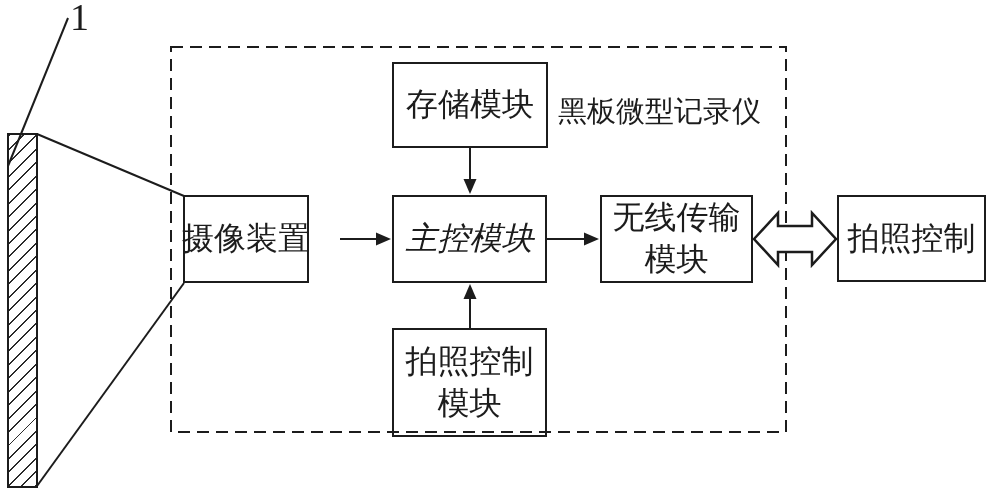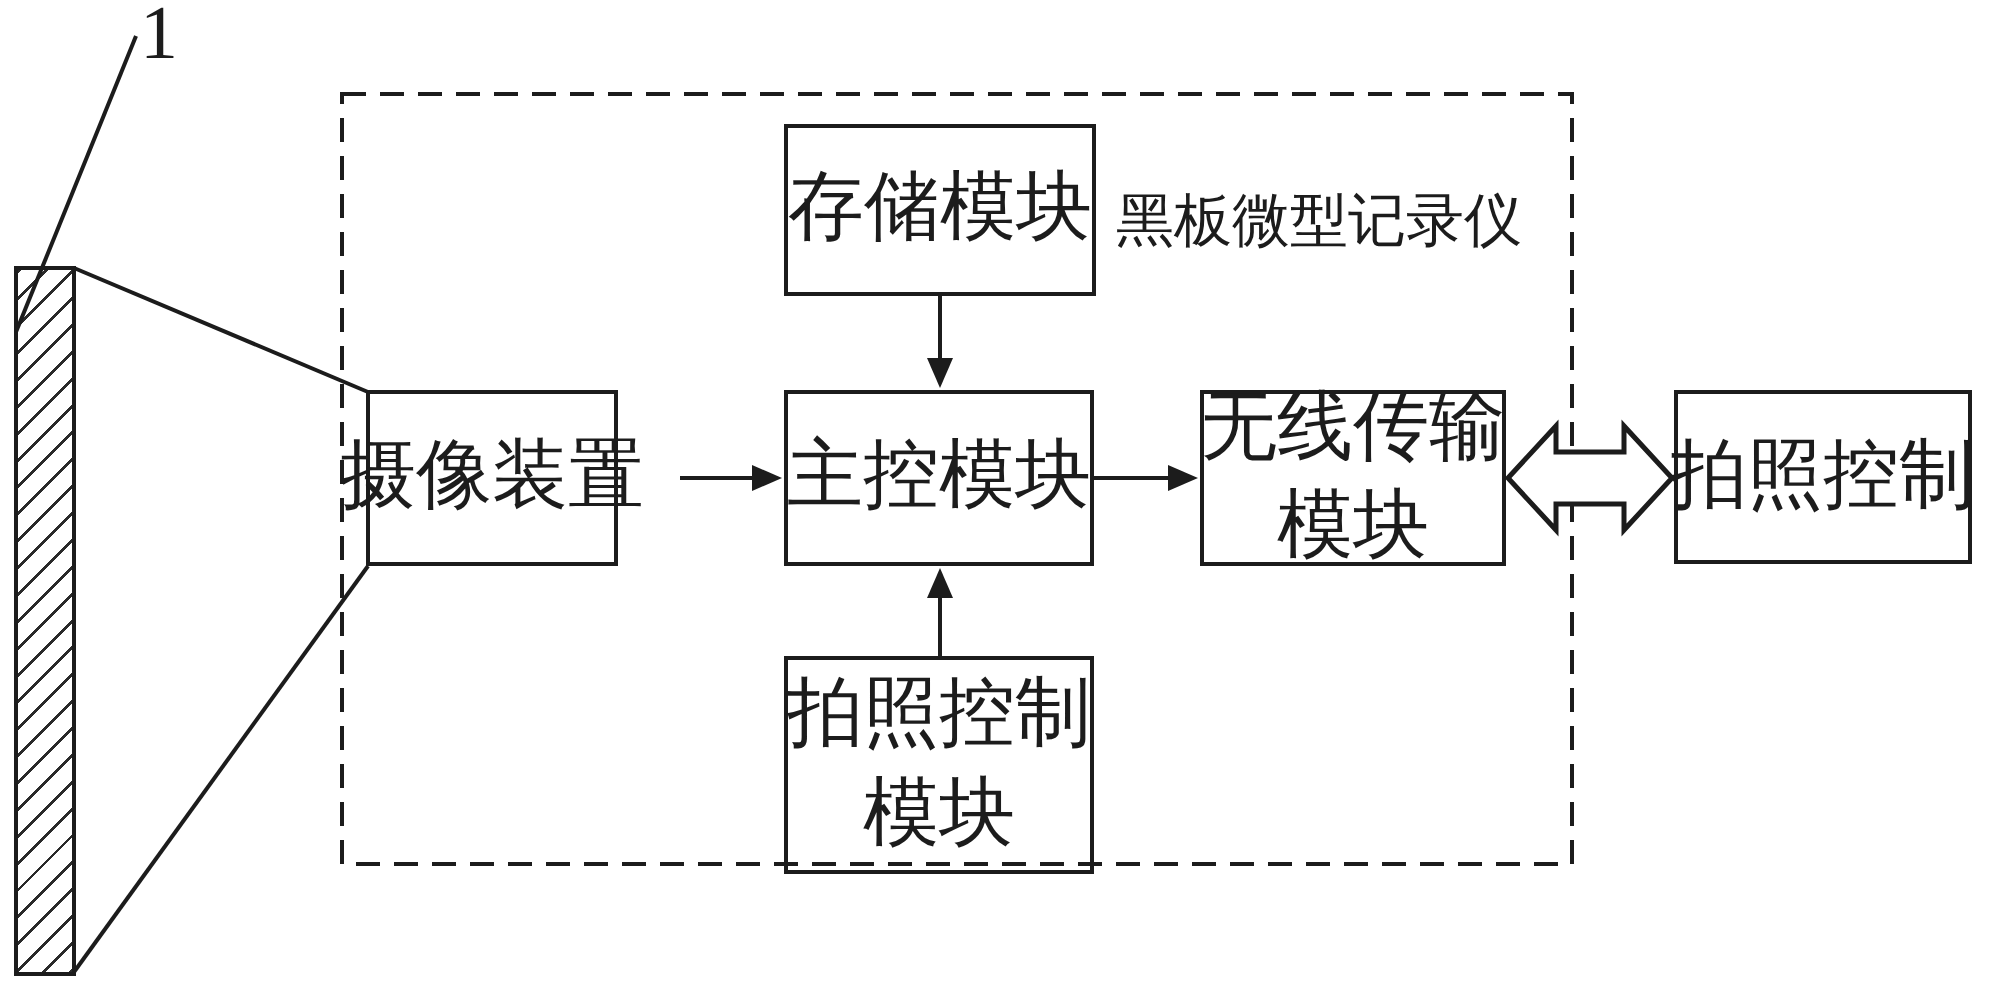--- a/index.html
+++ b/index.html
@@ -15,28 +15,28 @@
   .block {
     position: absolute;
     box-sizing: border-box;
     background: #ffffff;
     border: 2px solid #1c1c1c;
     display: flex;
     flex-direction: column;
     align-items: center;
     justify-content: center;
     text-align: center;
-    font-size: 38px;
+    font-size: 32px;
     line-height: 1.3;
     z-index: 2;
     white-space: nowrap;
   }
   .block-storage   { left: 392px; top: 62px;  width: 156px; height: 86px; }
   .block-camera    { left: 183px; top: 195px; width: 126px; height: 88px; }
-  .block-main      { left: 392px; top: 195px; width: 155px; height: 88px; }
+  .block-main      { left: 392px; top: 195px; width: 155px; height: 88px; font-style: italic; }
   .block-wireless  { left: 600px; top: 195px; width: 153px; height: 88px; }
   .block-receiving { left: 837px; top: 195px; width: 149px; height: 87px; }
   .block-photo     { left: 392px; top: 328px; width: 155px; height: 109px; }
   .system-label {
     position: absolute;
     left: 558px;
     top: 62px;
     font-size: 29px;
     line-height: 34px;
     z-index: 2;

